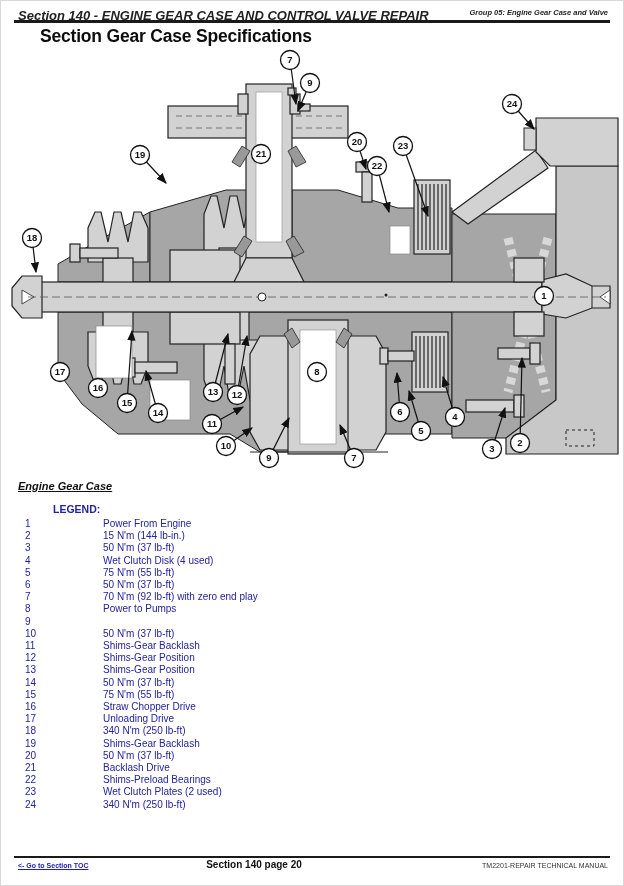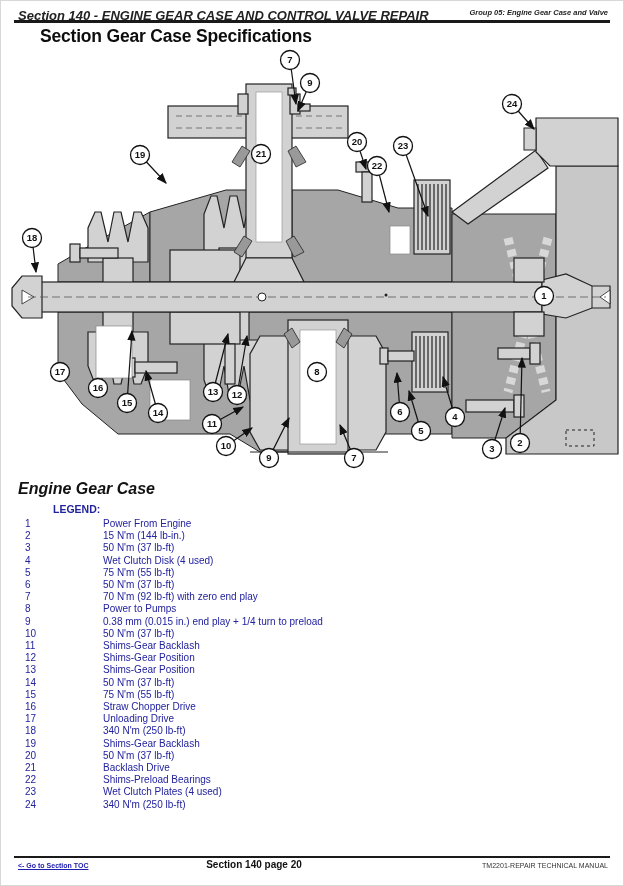--- a/index.html
+++ b/index.html
@@ -8,21 +8,21 @@
     font-family:"Liberation Sans", sans-serif;color:#111;overflow:hidden;
   }
   .page-edge{position:absolute;inset:0;border:1px solid #d8d8d8;pointer-events:none;}
   
   .hdr-left{position:absolute;top:8px;left:18px;font-size:13px;font-weight:bold;font-style:italic;color:#222;}
   .hdr-right{position:absolute;top:8px;right:16px;font-size:7.5px;font-weight:bold;font-style:italic;color:#222;}
   .hdr-rule{position:absolute;top:20px;left:14px;width:596px;height:2.5px;background:#1a1a1a;}
   .title{position:absolute;top:26px;left:40px;font-size:17.5px;font-weight:bold;color:#0d0d0d;letter-spacing:-0.2px;}
   
   svg.figure{position:absolute;top:0;left:0;}
-  .caption{position:absolute;top:480px;left:18px;font-size:16px;font-weight:bold;font-style:italic;color:#111;}
+  .caption{position:absolute;top:480px;left:18px;font-size:11px;font-weight:bold;font-style:italic;color:#111;text-decoration:underline;}
   
   .legend{position:absolute;top:503px;left:25px;width:560px;}
   .legend-heading{font-size:10.5px;font-weight:bold;margin-bottom:3px;}
   .legend-row{display:flex;font-size:10px;line-height:12.2px;}
   .legend-num{width:78px;flex:0 0 78px;}
   
   .ftr-rule{position:absolute;top:856px;left:14px;width:596px;height:1.5px;background:#1a1a1a;}
   .ftr-link{position:absolute;top:862px;left:18px;font-size:7px;font-weight:bold;text-decoration:underline;cursor:pointer;}
   .ftr-center{position:absolute;top:859px;left:0;width:508px;text-align:center;font-size:10px;font-weight:bold;color:#111;}
   .ftr-right{position:absolute;top:862px;right:16px;font-size:7px;color:#333;}
@@ -278,21 +278,20 @@
     <span class="legend-desc">70 N'm (92 lb-ft) with zero end play</span>
   </div>
 
   <div class="legend-row blue">
     <span class="legend-num">8</span>
     <span class="legend-desc">Power to Pumps</span>
   </div>
 
   <div class="legend-row blue">
     <span class="legend-num">9</span>
-    <span class="legend-desc">0.38 mm (0.015 in.) end play + 1/4 turn to preload</span>
   </div>
 
   <div class="legend-row blue">
     <span class="legend-num">10</span>
     <span class="legend-desc">50 N'm (37 lb-ft)</span>
   </div>
 
   <div class="legend-row blue">
     <span class="legend-num">11</span>
     <span class="legend-desc">Shims-Gear Backlash</span>
@@ -348,21 +347,21 @@
     <span class="legend-desc">Backlash Drive</span>
   </div>
 
   <div class="legend-row blue">
     <span class="legend-num">22</span>
     <span class="legend-desc">Shims-Preload Bearings</span>
   </div>
 
   <div class="legend-row blue">
     <span class="legend-num">23</span>
-    <span class="legend-desc">Wet Clutch Plates (4 used)</span>
+    <span class="legend-desc">Wet Clutch Plates (2 used)</span>
   </div>
 
   <div class="legend-row blue">
     <span class="legend-num">24</span>
     <span class="legend-desc">340 N'm (250 lb-ft)</span>
   </div>
 </div>
 </div>
 
 <div class="ftr-rule"></div>

